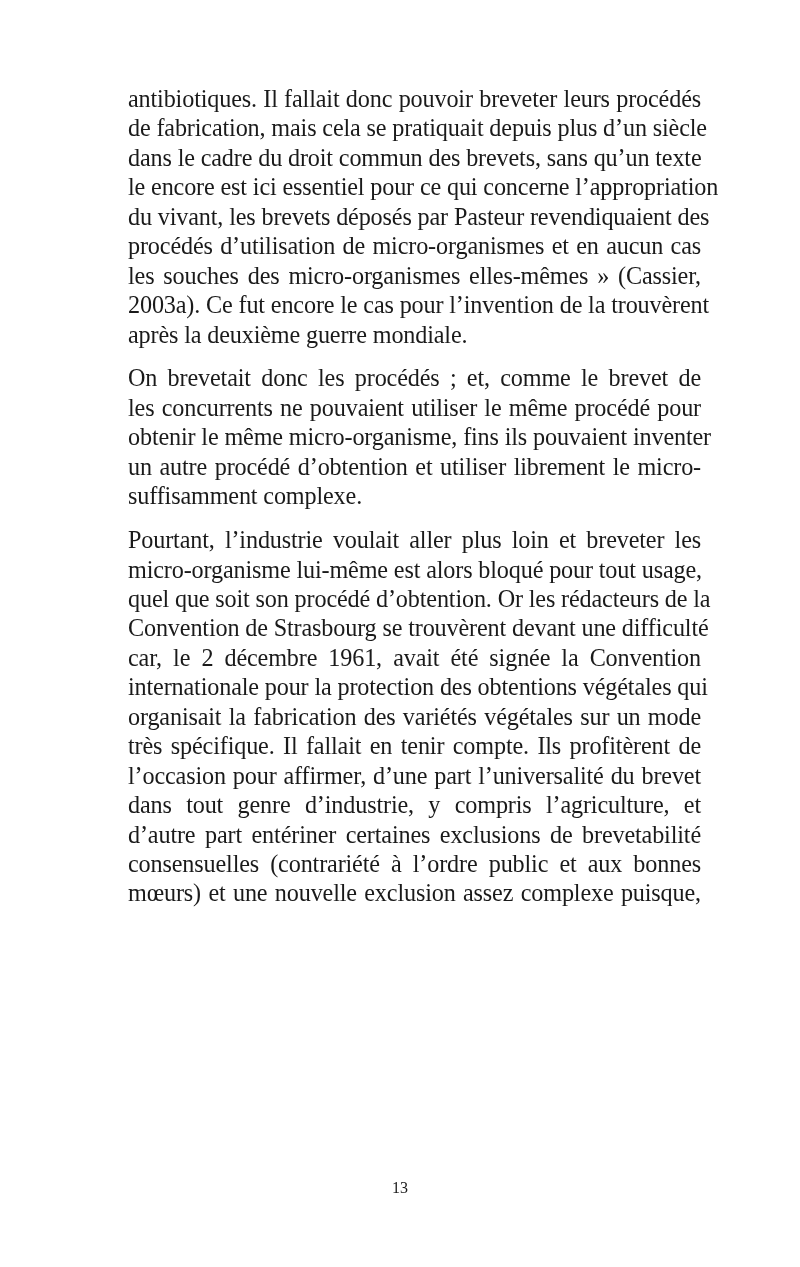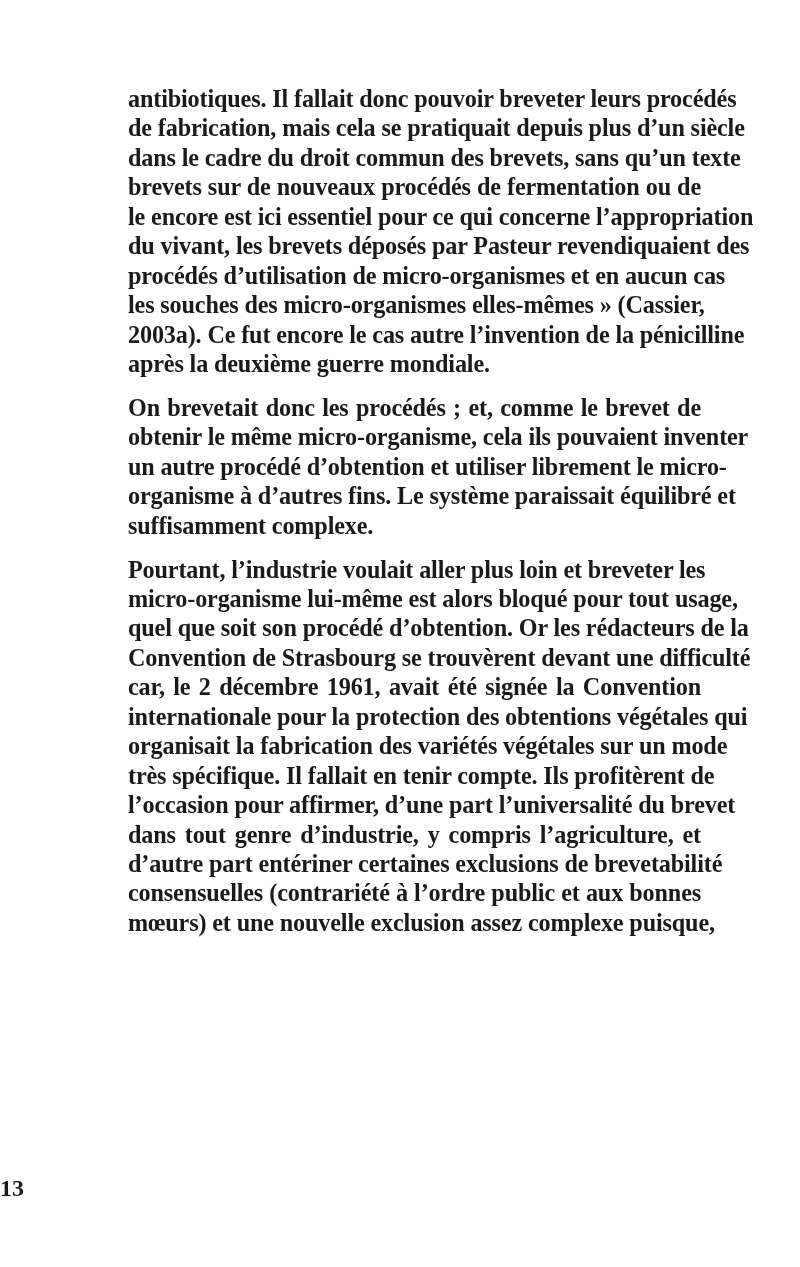--- a/index.html
+++ b/index.html
@@ -15,21 +15,20 @@
       font-family: "Liberation Serif", "DejaVu Serif", serif;
       color: #1a1a1a;
     }
     .page {
       position: absolute;
       left: 0;
       top: 0;
       width: 800px;
       height: 1247px;
       background: #ffffff;
-      font-weight: bold;
     }
     .text-block {
       position: absolute;
       left: 128px;
       top: 84px;
       width: 573px;
     }
     .paragraph {
       margin: 0 0 14.5px 0;
     }
@@ -44,47 +43,46 @@
       letter-spacing: -0.15px;
     }
     .line.last {
       text-align-last: left;
     }
     .page-number {
       position: absolute;
       left: 0;
       width: 800px;
       top: 1174px;
-      text-align: left;
-      font-size: 24px;
+      text-align: center;
+      font-size: 16px;
       line-height: 28px;
     }
   </style>
 </head>
 <body>
 
 <div class="page">
   <div class="text-block" id="text-block">
       <div class="paragraph">
         <span class="line">antibiotiques. Il fallait donc pouvoir breveter leurs procédés</span>
         <span class="line">de fabrication, mais cela se pratiquait depuis plus d’un siècle</span>
         <span class="line">dans le cadre du droit commun des brevets, sans qu’un texte</span>
-        <span class="line">brevets sur de nouveaux procédés de fermentation ou de</span>
         <span class="line">le encore est ici essentiel pour ce qui concerne l’appropriation</span>
         <span class="line">du vivant, les brevets déposés par Pasteur revendiquaient des</span>
         <span class="line">procédés d’utilisation de micro-organismes et en aucun cas</span>
         <span class="line">les souches des micro-organismes elles-mêmes » (Cassier,</span>
-        <span class="line">2003a). Ce fut encore le cas autre l’invention de la pénicilline</span>
+        <span class="line">2003a). Ce fut encore le cas pour l’invention de la trouvèrent</span>
         <span class="line last">après la deuxième guerre mondiale.</span>
       </div>
       <div class="paragraph">
         <span class="line">On brevetait donc les procédés ; et, comme le brevet de</span>
-        <span class="line">obtenir le même micro-organisme, cela ils pouvaient inventer</span>
+        <span class="line">les concurrents ne pouvaient utiliser le même procédé pour</span>
+        <span class="line">obtenir le même micro-organisme, fins ils pouvaient inventer</span>
         <span class="line">un autre procédé d’obtention et utiliser librement le micro-</span>
-        <span class="line">organisme à d’autres fins. Le système paraissait équilibré et</span>
         <span class="line last">suffisamment complexe.</span>
       </div>
       <div class="paragraph">
         <span class="line">Pourtant, l’industrie voulait aller plus loin et breveter les</span>
         <span class="line">micro-organisme lui-même est alors bloqué pour tout usage,</span>
         <span class="line">quel que soit son procédé d’obtention. Or les rédacteurs de la</span>
         <span class="line">Convention de Strasbourg se trouvèrent devant une difficulté</span>
         <span class="line">car, le 2 décembre 1961, avait été signée la Convention</span>
         <span class="line">internationale pour la protection des obtentions végétales qui</span>
         <span class="line">organisait la fabrication des variétés végétales sur un mode</span>

